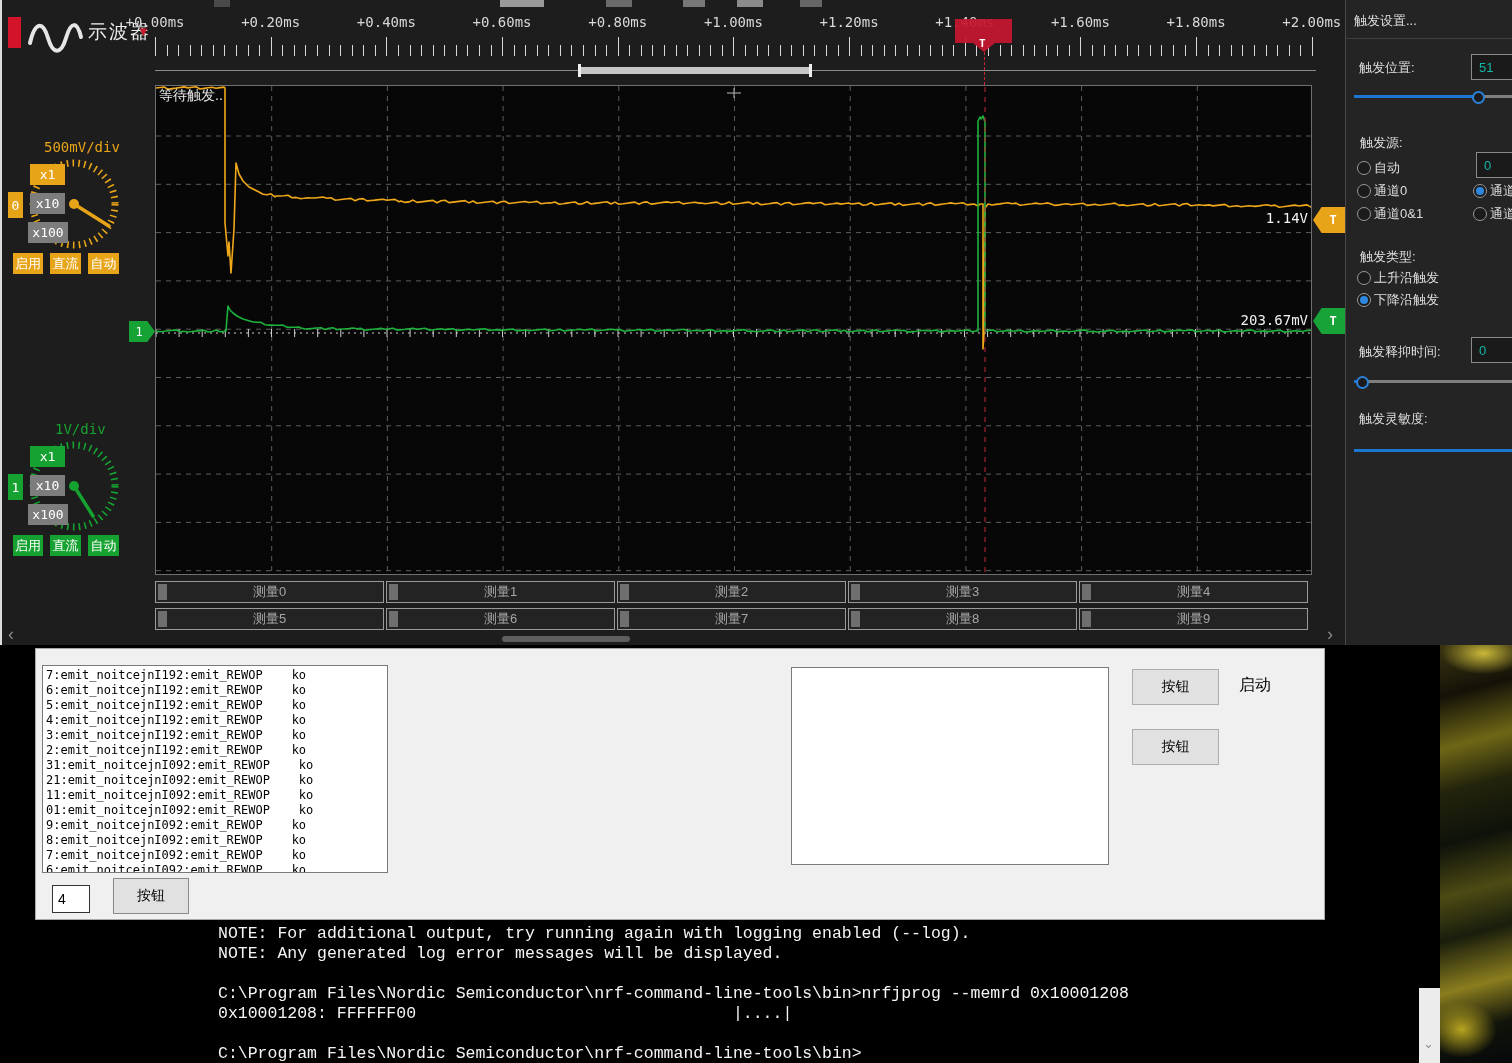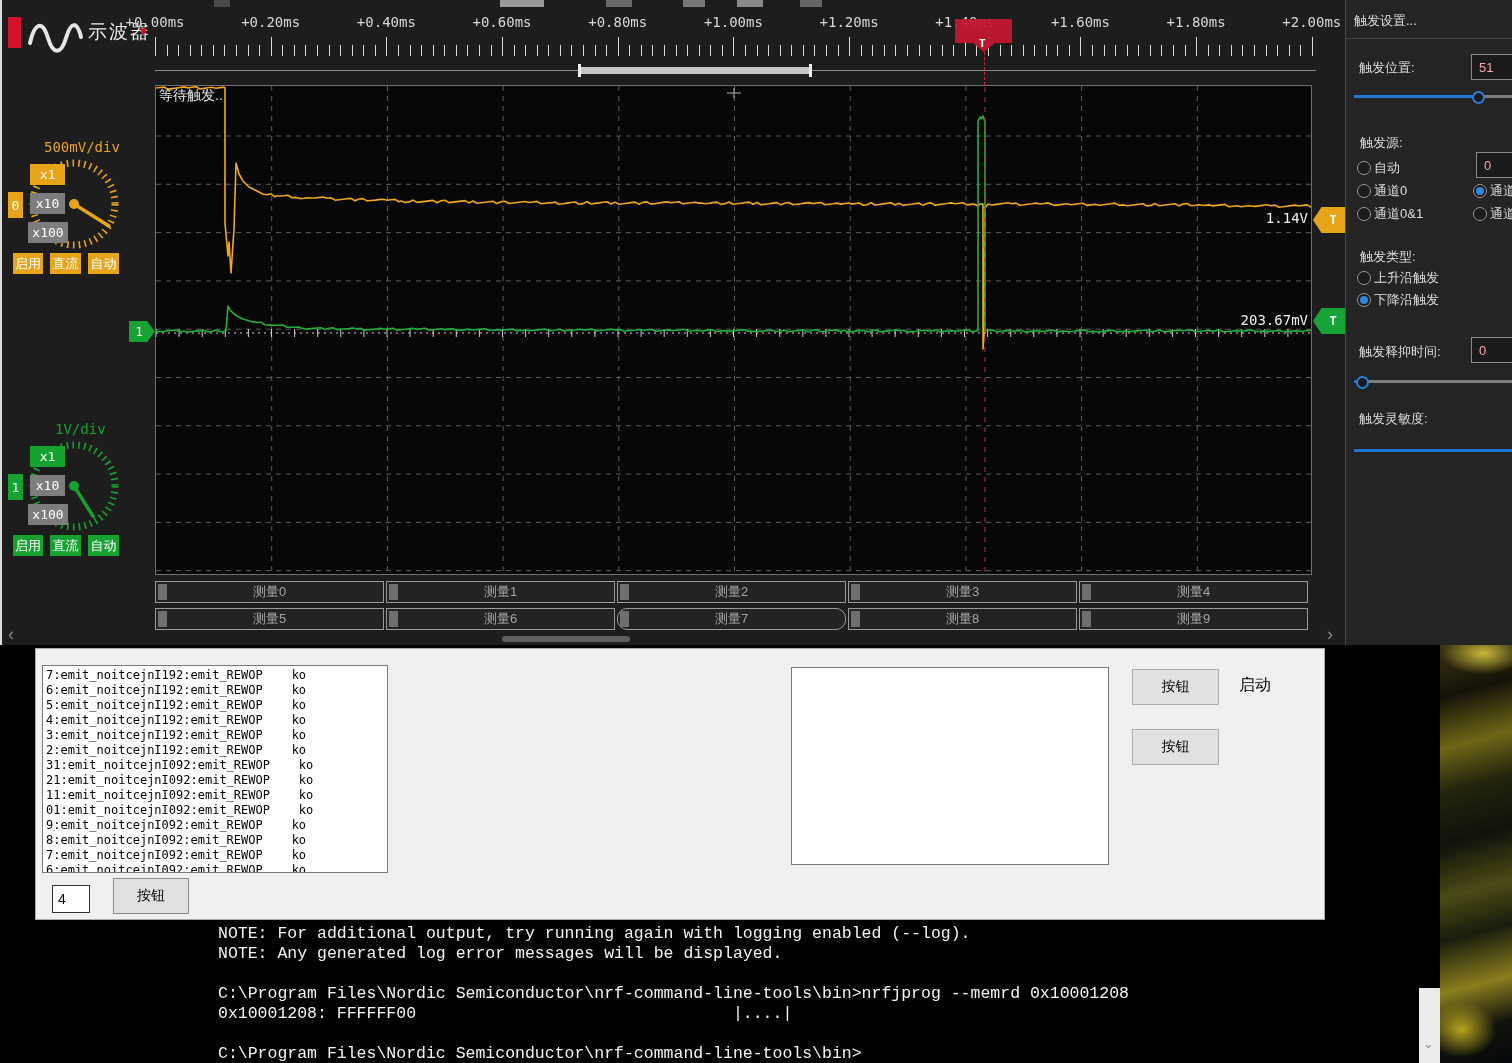--- a/index.html
+++ b/index.html
@@ -46,21 +46,21 @@
       box-sizing:border-box;color:#a6a6a6;font-size:13px;display:flex;align-items:center;justify-content:center;}
   .meas-btn::before{content:"";position:absolute;left:2px;top:2px;bottom:2px;width:9px;background:#6f6f6f;}
   #hthumb{position:absolute;left:502px;top:636px;width:128px;height:6px;background:#5e5e5e;border-radius:3px;}
   .hchev{position:absolute;top:624px;color:#8a8a8a;font-size:18px;}
   
   #sidebar{position:absolute;left:1345px;top:0;width:167px;height:645px;background:#242424;
       border-left:1px solid #4a4a4a;box-sizing:border-box;overflow:hidden;color:#dedede;font-size:13px;}
   #sidebar .sep{position:absolute;left:0;top:38px;width:167px;height:1px;background:#3f3f3f;}
   .sb-label{position:absolute;color:#dedede;font-size:13px;}
   .sb-input{position:absolute;width:42px;height:26px;background:#1a1a1a;border:1px solid #8a8a8a;
-      box-sizing:border-box;color:#fca5a5;font-size:13px;display:flex;align-items:center;padding-left:7px;}
+      box-sizing:border-box;color:#14b8a6;font-size:13px;display:flex;align-items:center;padding-left:7px;}
   .track{position:absolute;height:3px;}
   .s-handle{position:absolute;width:9px;height:9px;border-radius:50%;background:#1b1b1b;border:2px solid #2a82da;}
   .radio{position:absolute;width:12px;height:12px;border-radius:50%;border:1px solid #989898;background:#1b1b1b;box-sizing:content-box;}
   .radio.on::after{content:"";display:block;width:8px;height:8px;margin:2px;border-radius:50%;background:#2f88e0;}
   .radio-label{position:absolute;color:#dedede;font-size:13px;white-space:nowrap;}
   
   #bottom{position:absolute;left:0;top:645px;width:1512px;height:418px;background:#000;}
   #panel-window{position:absolute;left:35px;top:3px;width:1290px;height:272px;background:#f0f0f0;border:1px solid #a8a8a8;box-sizing:border-box;}
   .wbox{position:absolute;background:#fff;border:1px solid #7a7a7a;box-sizing:border-box;overflow:hidden;}
   .wbox pre{margin:0;padding:2px 3px;font-family:"DejaVu Sans Mono",monospace;font-size:12px;line-height:15px;color:#000;}
@@ -344,21 +344,21 @@
       </div>
 
     <div id="meas-grid" class="abs" style="left:155px;top:581px;width:1157px;height:49px;">
         <div class="meas-btn" style="left: 0px; top: 0px;">测量0</div>
         <div class="meas-btn" style="left: 231px; top: 0px;">测量1</div>
         <div class="meas-btn" style="left: 462px; top: 0px;">测量2</div>
         <div class="meas-btn" style="left: 693px; top: 0px;">测量3</div>
         <div class="meas-btn" style="left: 924px; top: 0px;">测量4</div>
         <div class="meas-btn" style="left: 0px; top: 27px;">测量5</div>
         <div class="meas-btn" style="left: 231px; top: 27px; text-align: right;">测量6</div>
-        <div class="meas-btn" style="left: 462px; top: 27px; border-radius: 10px;">测量7</div>
+        <div class="meas-btn" style="left: 462px; top: 27px;">测量7</div>
         <div class="meas-btn" style="left: 693px; top: 27px;">测量8</div>
         <div class="meas-btn" style="left: 924px; top: 27px;">测量9</div>
       </div>
 
     <div class="hchev" style="left:8px;">‹</div>
     <div id="hthumb"></div>
     <div class="hchev" style="left:1327px;">›</div>
 
     <div id="sidebar">
       <div class="sb-label" style="left:8px;top:12px;">触发设置...</div>

